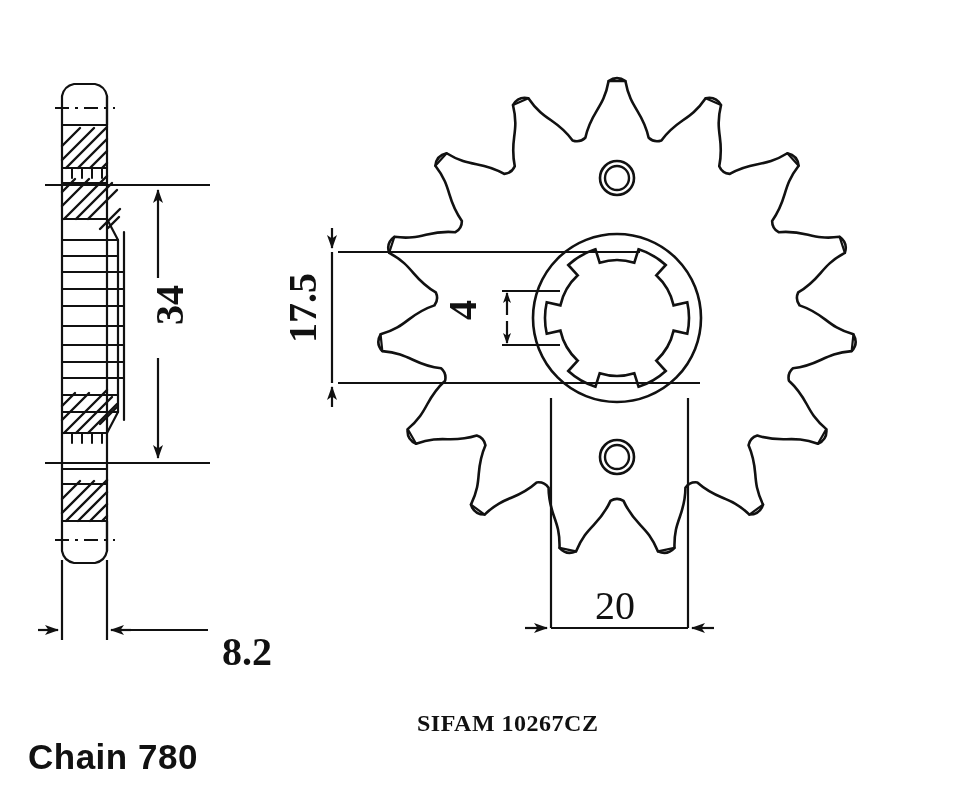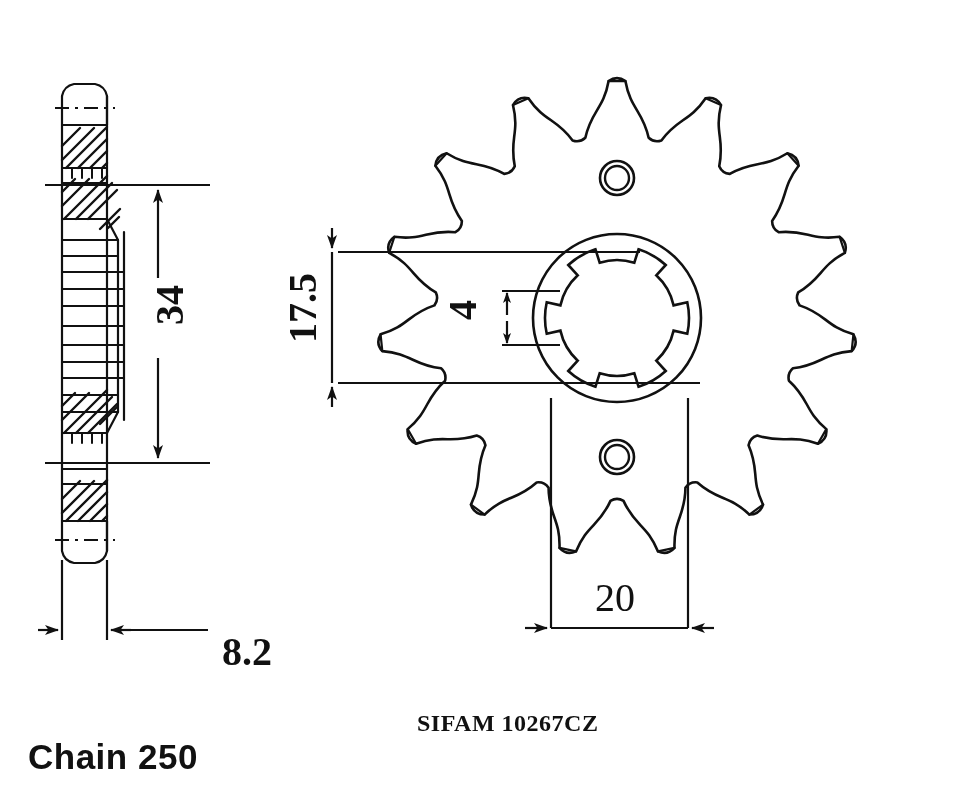--- a/index.html
+++ b/index.html
@@ -29,20 +29,21 @@
   .dim-bold {
     font-family: "Liberation Serif", serif;
     font-weight: bold;
     font-size: 40px;
     letter-spacing: 0px;
   }
   .dim-light {
     font-family: "Liberation Serif", serif;
     font-weight: normal;
     font-size: 40px;
+    margin-top: 8px;
   }
   .rot90 {
     transform: rotate(-90deg);
     transform-origin: 50% 50%;
   }
   #chain-label {
     left: 28px;
     top: 739px;
     font-family: "Liberation Sans", sans-serif;
     font-weight: bold;
@@ -276,13 +277,13 @@
 <div class="lbl dim-bold rot90" id="lbl-175">17.5</div>
 
 <div class="lbl dim-bold rot90" id="lbl-4">4</div>
 
 <div class="lbl dim-bold" id="lbl-82">8.2</div>
 
 <div class="lbl dim-light" id="lbl-20">20</div>
 
 <div class="lbl" id="part-label">SIFAM 10267CZ</div>
 
-<div class="lbl" id="chain-label">Chain 250</div>
+<div class="lbl" id="chain-label">Chain 780</div>
 
 </body></html>

